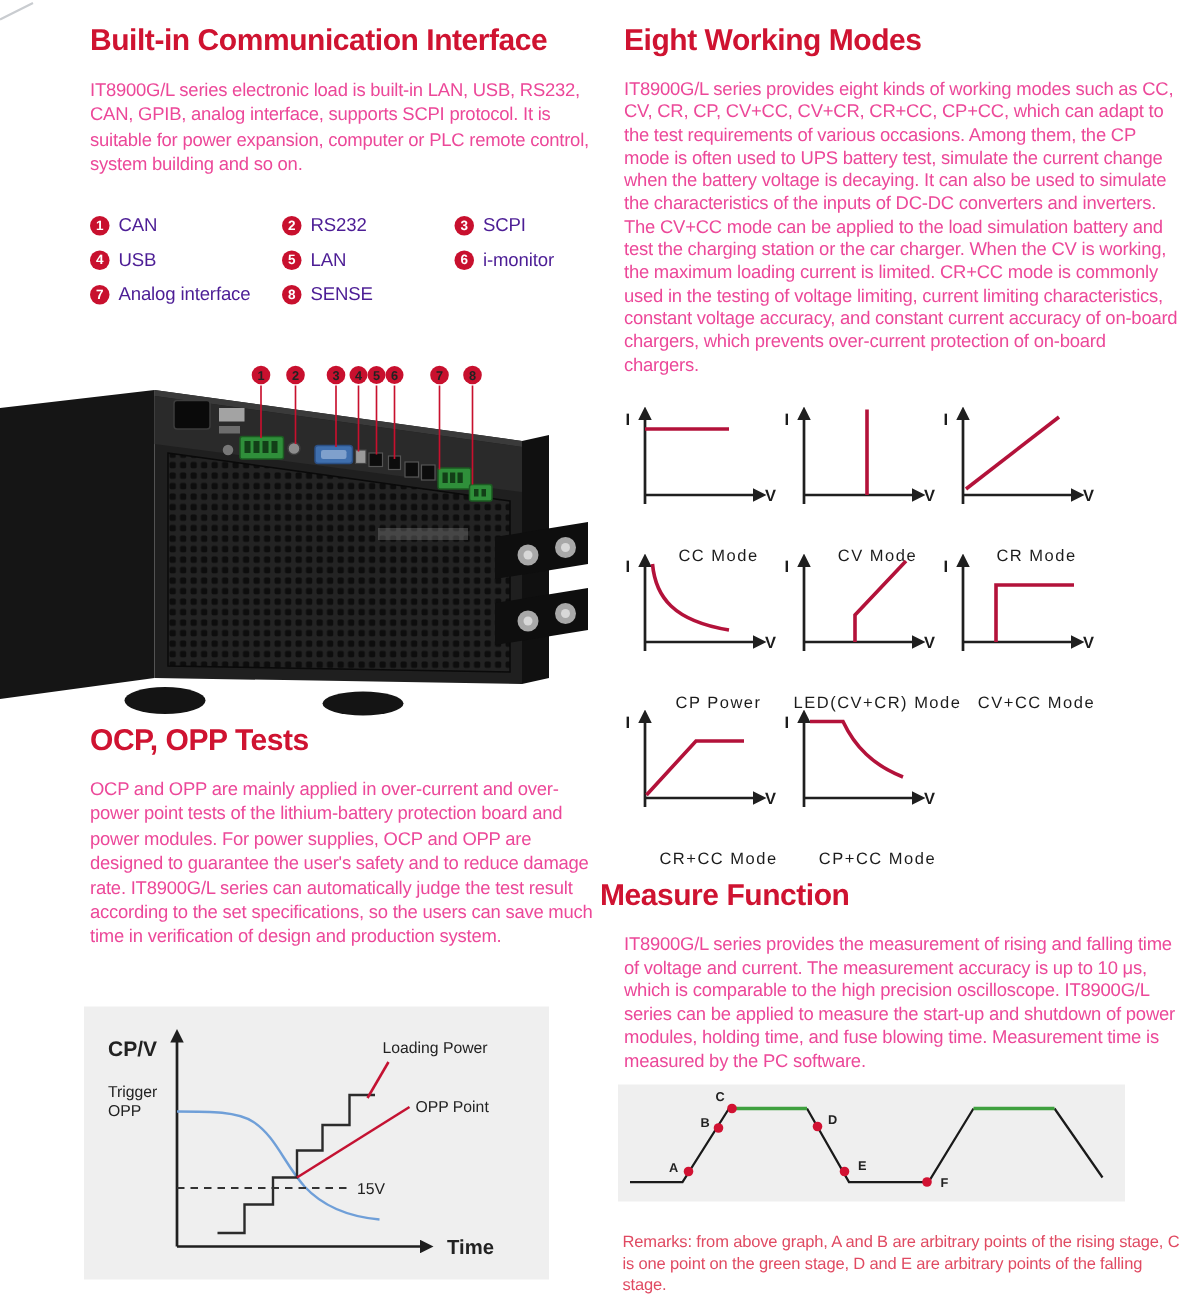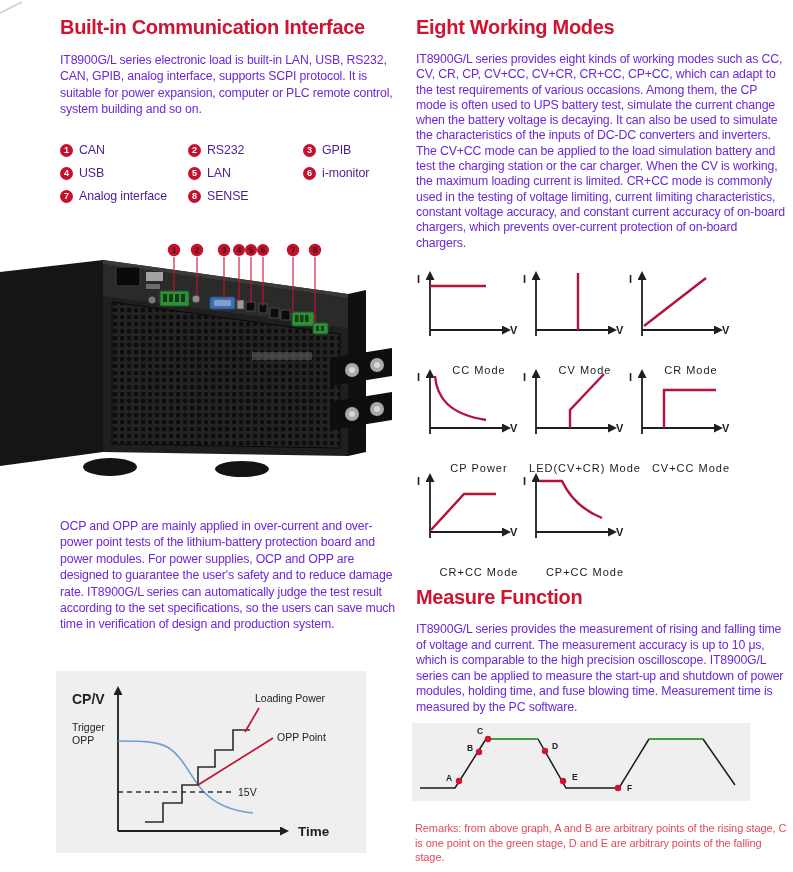--- a/index.html
+++ b/index.html
@@ -1,19 +1,19 @@
 <!DOCTYPE html>
 <html><head>
 <meta charset="utf-8">
 <style>
   html,body{margin:0;padding:0;background:#fff;}
   .page{position:relative;width:793px;height:872px;background:#ffffff;overflow:hidden;
         font-family:"Liberation Sans",sans-serif;color:#3b3b3b;}
   .sec-title{position:absolute;margin:0;font-size:20px;font-weight:bold;color:#cf1331;letter-spacing:-0.3px;}
-  .body-text{position:absolute;margin:0;font-size:12.3px;line-height:16.4px;color:#6d28d9;letter-spacing:-0.15px;}
+  .body-text{position:absolute;margin:0;font-size:12.3px;line-height:16.4px;color:#ec4899;letter-spacing:-0.15px;}
   
   .legend{position:absolute;left:60px;top:143px;width:345px;display:grid;
           grid-template-columns:128px 115px 102px;row-gap:9px;}
   .legend-item{display:flex;align-items:center;height:14px;}
   .badge{width:13px;height:13px;border-radius:50%;background:#c8102e;color:#fff;font-size:9px;
          font-weight:bold;display:flex;align-items:center;justify-content:center;margin-right:6px;flex:0 0 13px;}
   .legend-label{font-size:12.4px;color:#4c1d95;letter-spacing:-0.1px;}
   
   .mode-cell{position:absolute;width:130px;}
   .mode-label{width:130px;margin-left:-13px;text-align:center;font-size:11px;letter-spacing:1px;
@@ -51,21 +51,21 @@
     <div class="legend-item">
       <span class="badge">1</span>
       <span class="legend-label">CAN</span>
     </div>
     <div class="legend-item">
       <span class="badge">2</span>
       <span class="legend-label">RS232</span>
     </div>
     <div class="legend-item">
       <span class="badge">3</span>
-      <span class="legend-label">GPIB</span>
+      <span class="legend-label">SCPI</span>
     </div>
     <div class="legend-item">
       <span class="badge">4</span>
       <span class="legend-label">USB</span>
     </div>
     <div class="legend-item">
       <span class="badge">5</span>
       <span class="legend-label">LAN</span>
     </div>
     <div class="legend-item">
@@ -160,20 +160,21 @@
         <text class="svgtxt" x="251" y="23" text-anchor="middle" font-size="8.5" font-weight="bold" fill="#fff">5</text>
       <circle cx="263" cy="20" r="6" fill="#c8102e"></circle>
         <text class="svgtxt" x="263" y="23" text-anchor="middle" font-size="8.5" font-weight="bold" fill="#fff">6</text>
       <circle cx="293" cy="20" r="6.2" fill="#c8102e"></circle>
         <text class="svgtxt" x="293" y="23" text-anchor="middle" font-size="8.5" font-weight="bold" fill="#fff">7</text>
       <circle cx="315" cy="20" r="6.2" fill="#c8102e"></circle>
         <text class="svgtxt" x="315" y="23" text-anchor="middle" font-size="8.5" font-weight="bold" fill="#fff">8</text>
     </g>
   </svg>
 
+  <h2 class="sec-title" style="left:60px;top:483px;">OCP, OPP Tests</h2>
   <p class="body-text" style="left:60px;top:518px;width:338px;">OCP and OPP are mainly applied in over-current and over-power point tests of the lithium-battery protection board and power modules. For power supplies, OCP and OPP are designed to guarantee the user's safety and to reduce damage rate. IT8900G/L series can automatically judge the test result according to the set specifications, so the users can save much time in verification of design and production system.</p>
 
   <div class="graybox" style="left:56px;top:671px;width:310px;height:182px;">
     <svg width="310" height="182">
       <line class="axisln" x1="62" y1="160" x2="62" y2="22" marker-end="url(#ah)"></line>
       <line class="axisln" x1="62" y1="160" x2="226" y2="160" marker-end="url(#ah)"></line>
       <text class="svgtxt" x="16" y="33" font-size="14" font-weight="bold">CP/V</text>
       <text class="svgtxt" x="242" y="165" font-size="13.5" font-weight="bold">Time</text>
       <text class="svgtxt" x="16" y="60" font-size="10.5">Trigger</text>
       <text class="svgtxt" x="16" y="73" font-size="10.5">OPP</text>
@@ -267,21 +268,21 @@
     <svg width="104" height="70">
       <line class="axisln" x1="16" y1="66" x2="16" y2="8" marker-end="url(#ah)"></line>
       <line class="axisln" x1="16" y1="60" x2="90" y2="60" marker-end="url(#ah)"></line>
       <text class="ax" x="3" y="13">I</text>
       <text class="ax" x="96" y="64">V</text>
       <path class="curve" d="M20,9 H42 C50,26 62,38 82,46"></path>
     </svg>
     <div class="mode-label">CP+CC Mode</div>
   </div>
 
-  <h2 class="sec-title" style="left:416px;top:586px;">Measure Function</h2>
+  <h2 class="sec-title" style="left:400px;top:586px;">Measure Function</h2>
   <p class="body-text" style="left:416px;top:622px;width:374px;line-height:15.6px;">IT8900G/L series provides the measurement of rising and falling time of voltage and current. The measurement accuracy is up to 10 μs, which is comparable to the high precision oscilloscope. IT8900G/L series can be applied to measure the start-up and shutdown of power modules, holding time, and fuse blowing time. Measurement time is measured by the PC software.</p>
 
   <div class="graybox" style="left:412px;top:723px;width:338px;height:78px;">
     <svg width="338" height="78">
       <path d="M8,65 H43 L74,16 M126,16 L154,65 H207 L237,16 M291,16 L323,62" fill="none" stroke="#1a1a1a" stroke-width="1.5"></path>
       <line x1="74" y1="16" x2="126" y2="16" stroke="#3fa03f" stroke-width="2.2"></line>
       <line x1="237" y1="16" x2="291" y2="16" stroke="#3fa03f" stroke-width="2.2"></line>
       <circle cx="47" cy="58" r="3.2" fill="#d11232"></circle>
       <circle cx="67" cy="29" r="3.2" fill="#d11232"></circle>
       <circle cx="76" cy="16" r="3.2" fill="#d11232"></circle>

